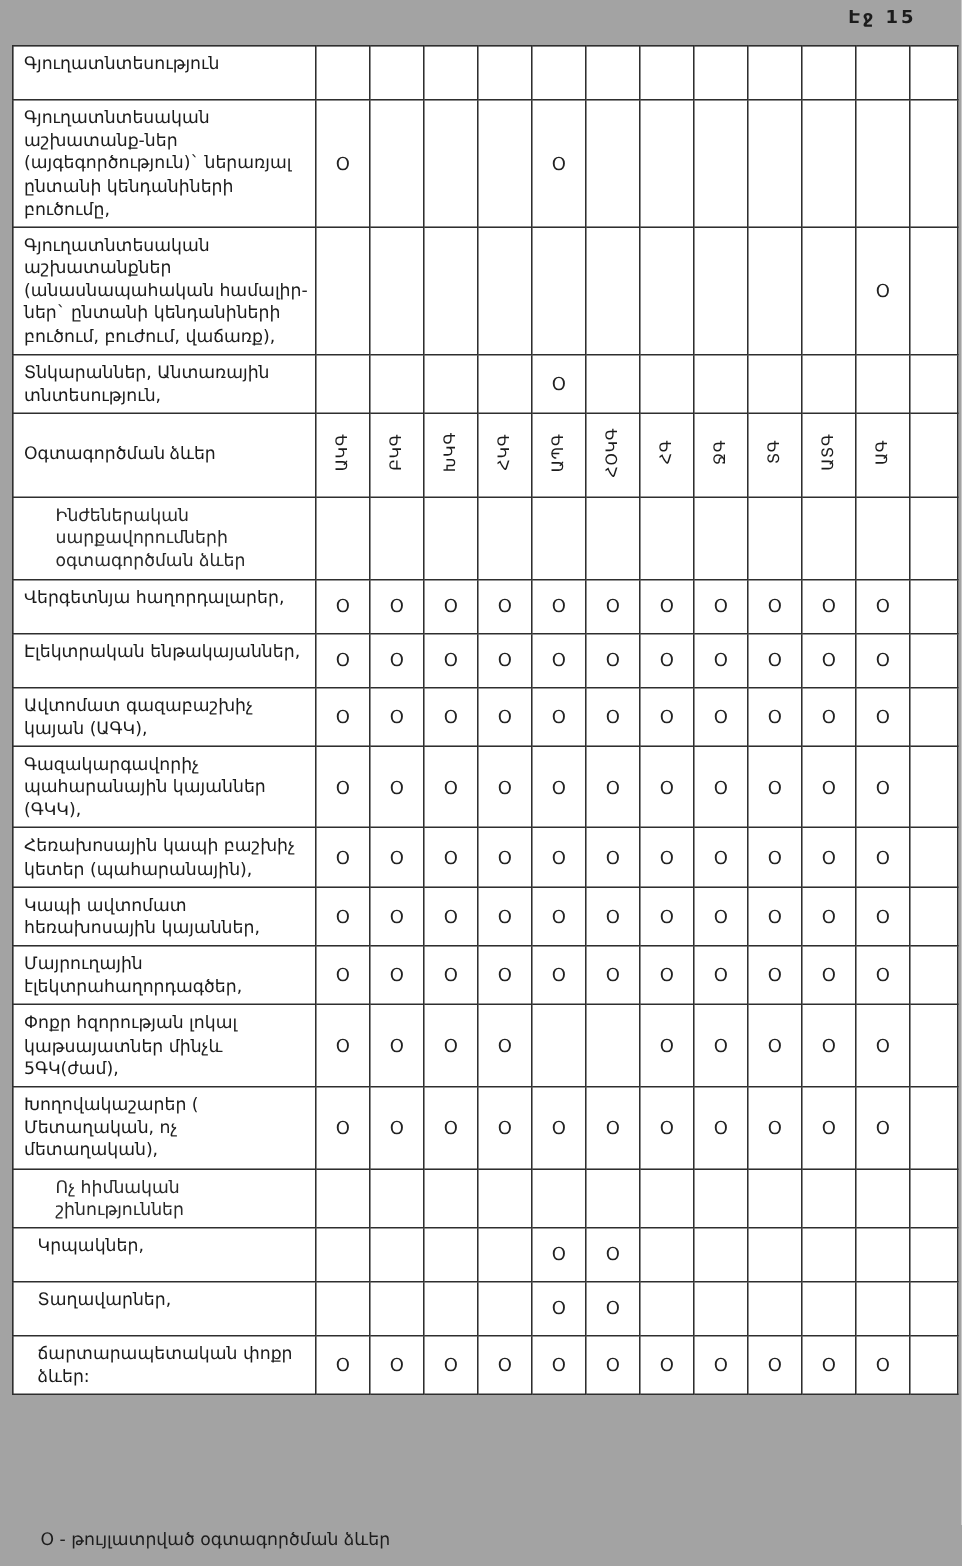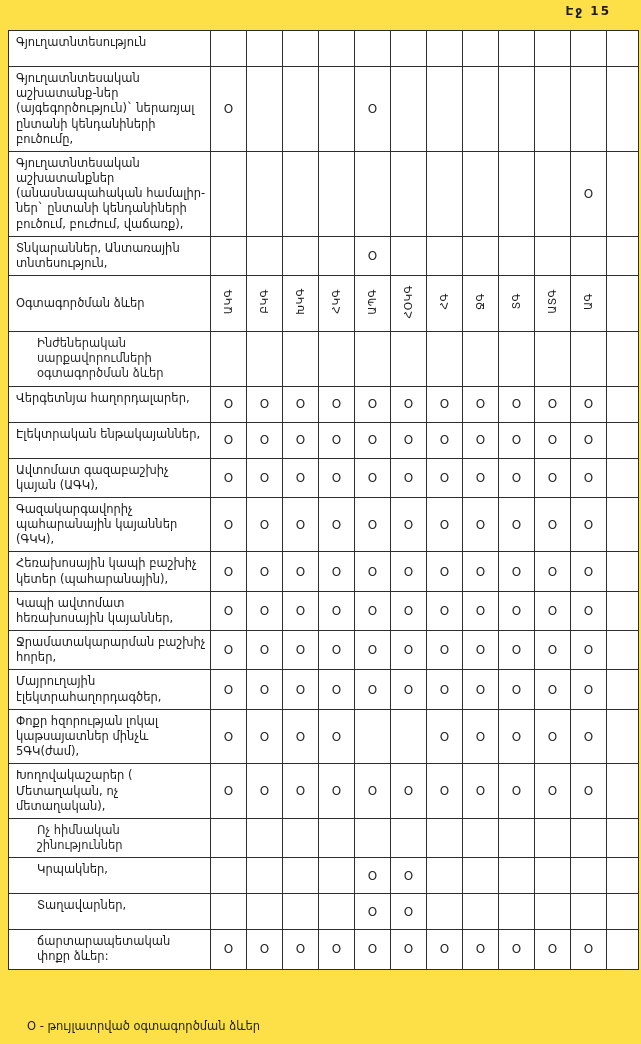--- a/index.html
+++ b/index.html
@@ -5,21 +5,21 @@
   html, body {
     margin: 0;
     padding: 0;
     background: #e8e8e8;
     font-family: "DejaVu Sans", sans-serif;
   }
   .page {
     position: relative;
     width: 641px;
     height: 1044px;
-    background: #fde047;
+    background: #a3a3a3;
     color: #1c1c1c;
     overflow: hidden;
   }
   .page-number {
     position: absolute;
     top: 4px;
     right: 30px;
     font-size: 12px;
     font-weight: bold;
     letter-spacing: 2px;
@@ -43,23 +43,23 @@
   .zoning-table tr { height: 36px; }
   .zoning-table tr.header-row { height: 56px; }
 
   .label-cell {
     font-size: 11.5px;
     line-height: 1.32;
     padding: 4px 3px 4px 7px;
     vertical-align: top;
     word-wrap: break-word;
   }
-  .label-cell.indent { padding-left: 28px; }
+  .label-cell.indent { padding-left: 16px; }
   .label-cell.section-label { padding-left: 28px; color: #2a2a2a; }
-  .label-cell.header-label { vertical-align: middle; }
+  .label-cell.header-label { vertical-align: middle; font-family: Liberation Serif, serif; }
 
   .value-cell {
     text-align: center;
     vertical-align: middle;
     font-size: 12px;
     color: #222;
   }
   .code-cell {
     text-align: center;
     vertical-align: middle;
@@ -280,35 +280,20 @@
           <td class="value-cell">O</td>
           <td class="value-cell">O</td>
           <td class="value-cell">O</td>
           <td class="value-cell">O</td>
           <td class="value-cell">O</td>
           <td class="value-cell">O</td>
           <td class="value-cell">O</td>
           <td class="value-cell"></td>
         </tr>
         <tr>
-          <td class="label-cell">Ջրամատակարարման բաշխիչ հորեր,</td>
-          <td class="value-cell">O</td>
-          <td class="value-cell">O</td>
-          <td class="value-cell">O</td>
-          <td class="value-cell">O</td>
-          <td class="value-cell">O</td>
-          <td class="value-cell">O</td>
-          <td class="value-cell">O</td>
-          <td class="value-cell">O</td>
-          <td class="value-cell">O</td>
-          <td class="value-cell">O</td>
-          <td class="value-cell">O</td>
-          <td class="value-cell"></td>
-        </tr>
-        <tr>
           <td class="label-cell">Մայրուղային էլեկտրահաղորդագծեր,</td>
           <td class="value-cell">O</td>
           <td class="value-cell">O</td>
           <td class="value-cell">O</td>
           <td class="value-cell">O</td>
           <td class="value-cell">O</td>
           <td class="value-cell">O</td>
           <td class="value-cell">O</td>
           <td class="value-cell">O</td>
           <td class="value-cell">O</td>

